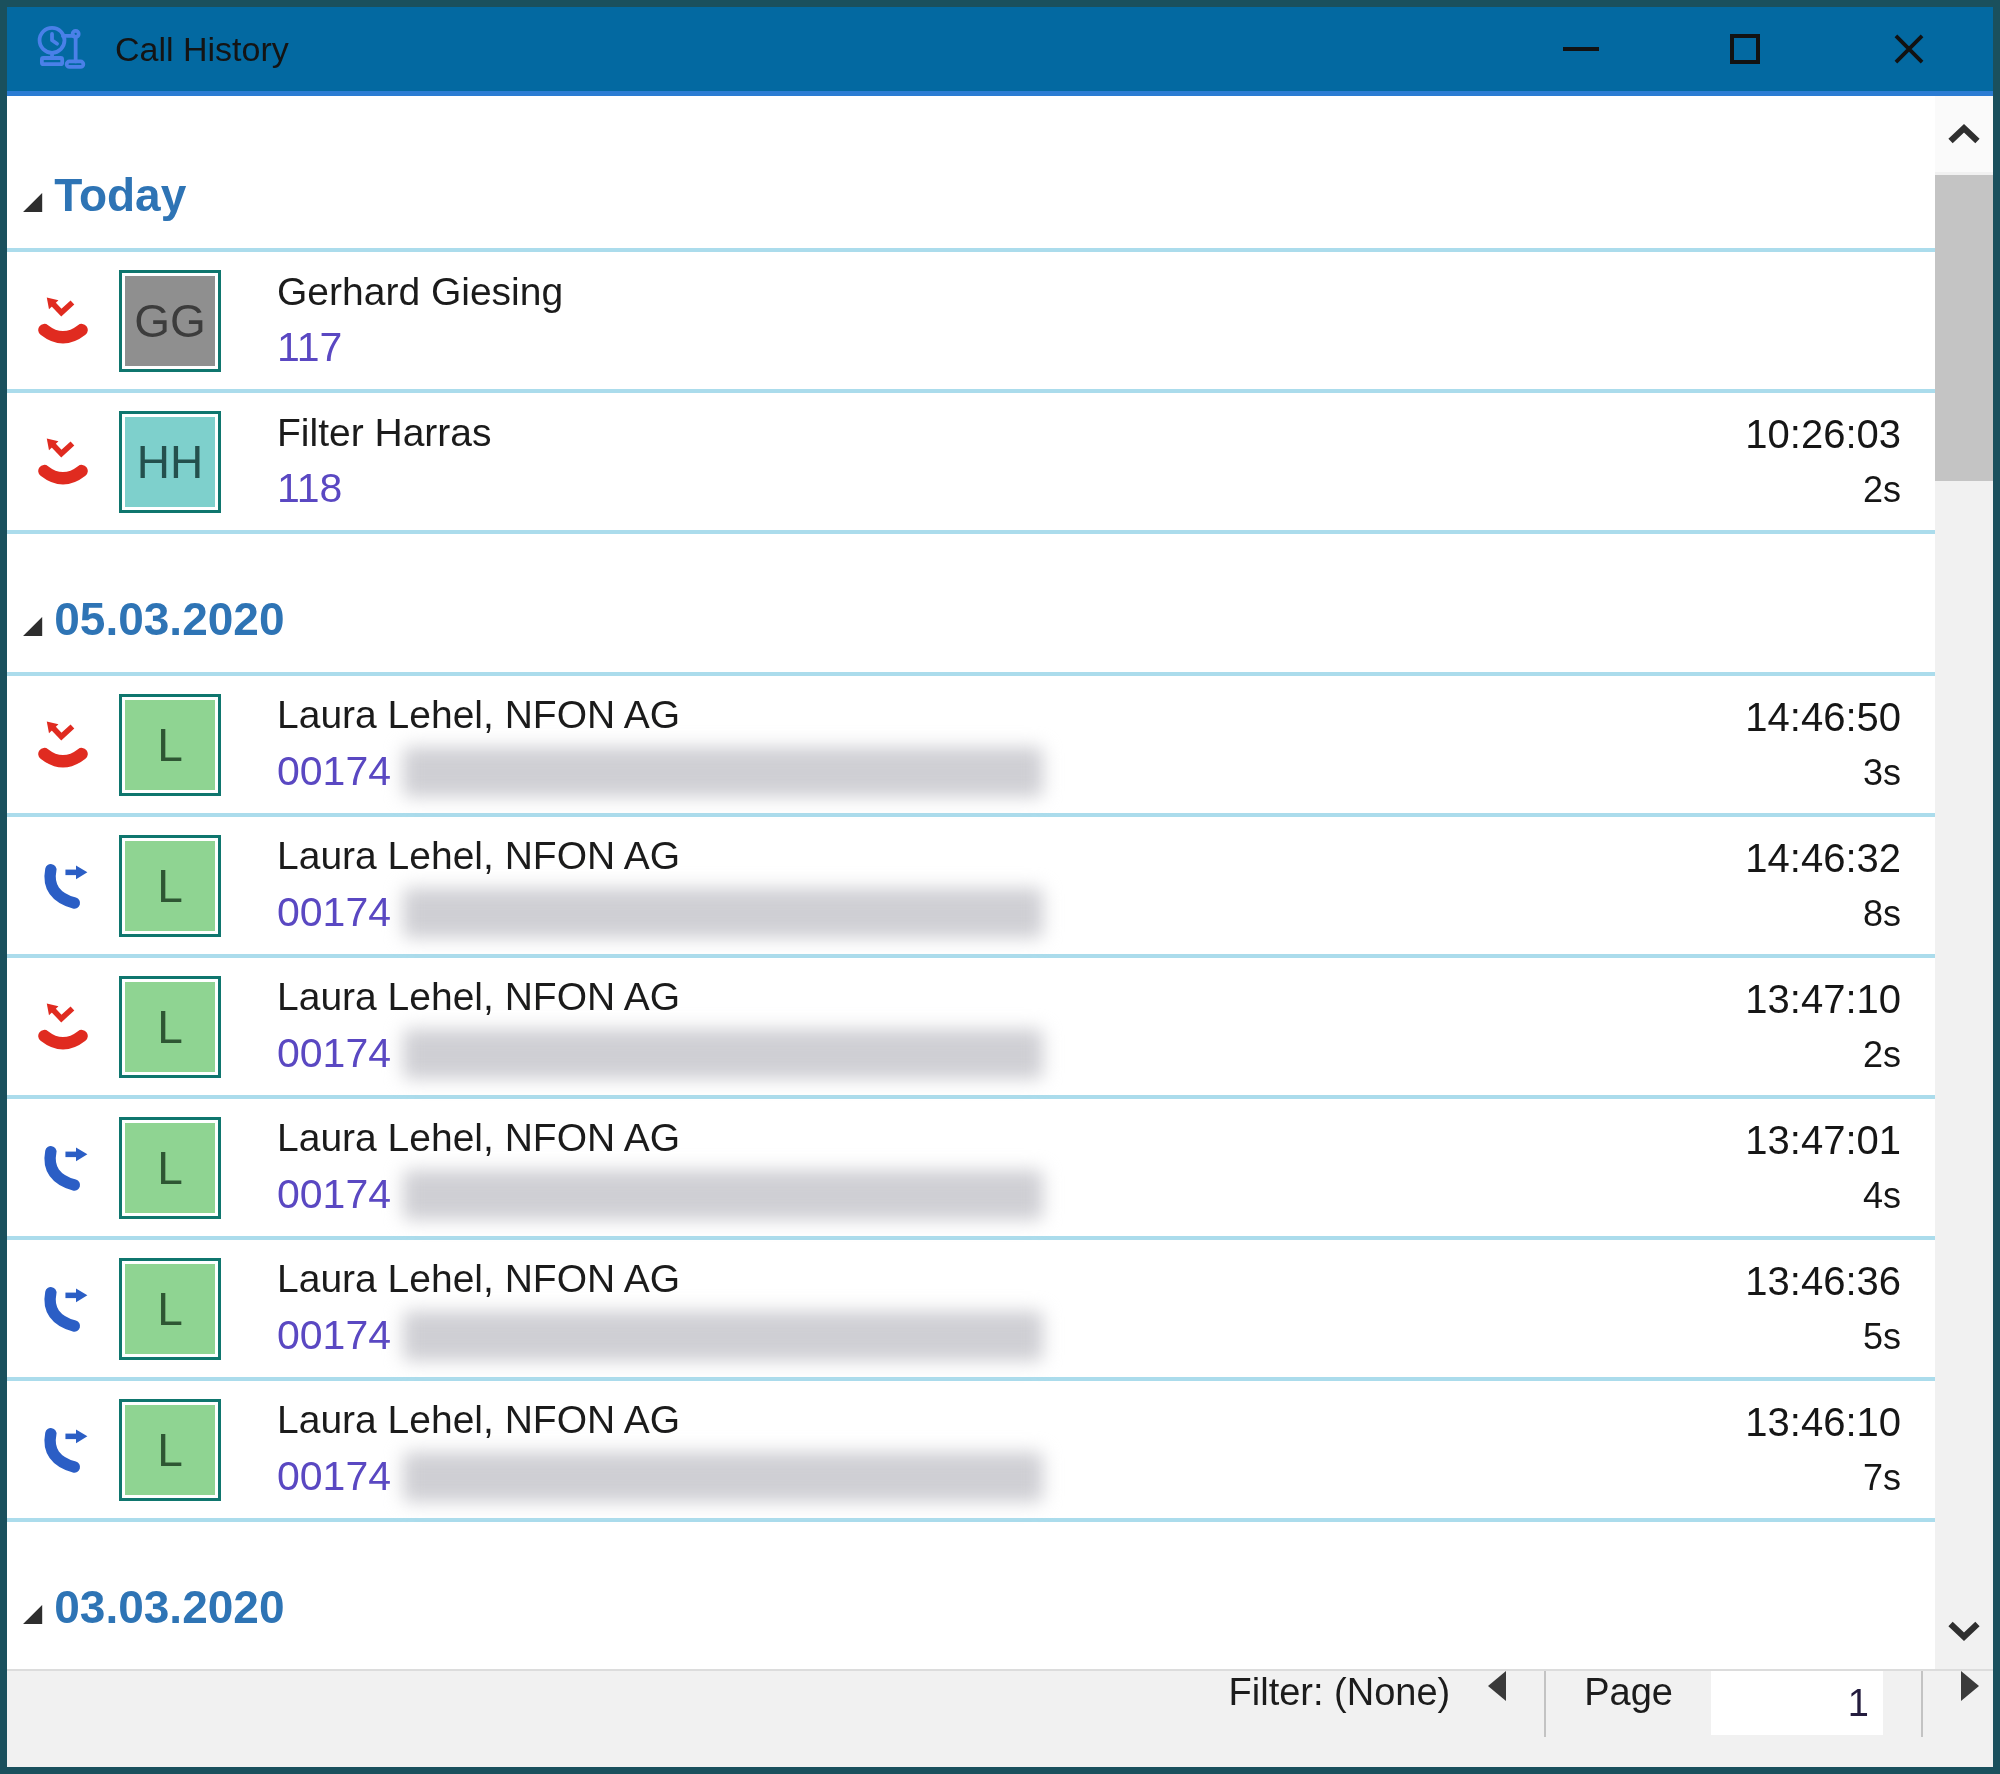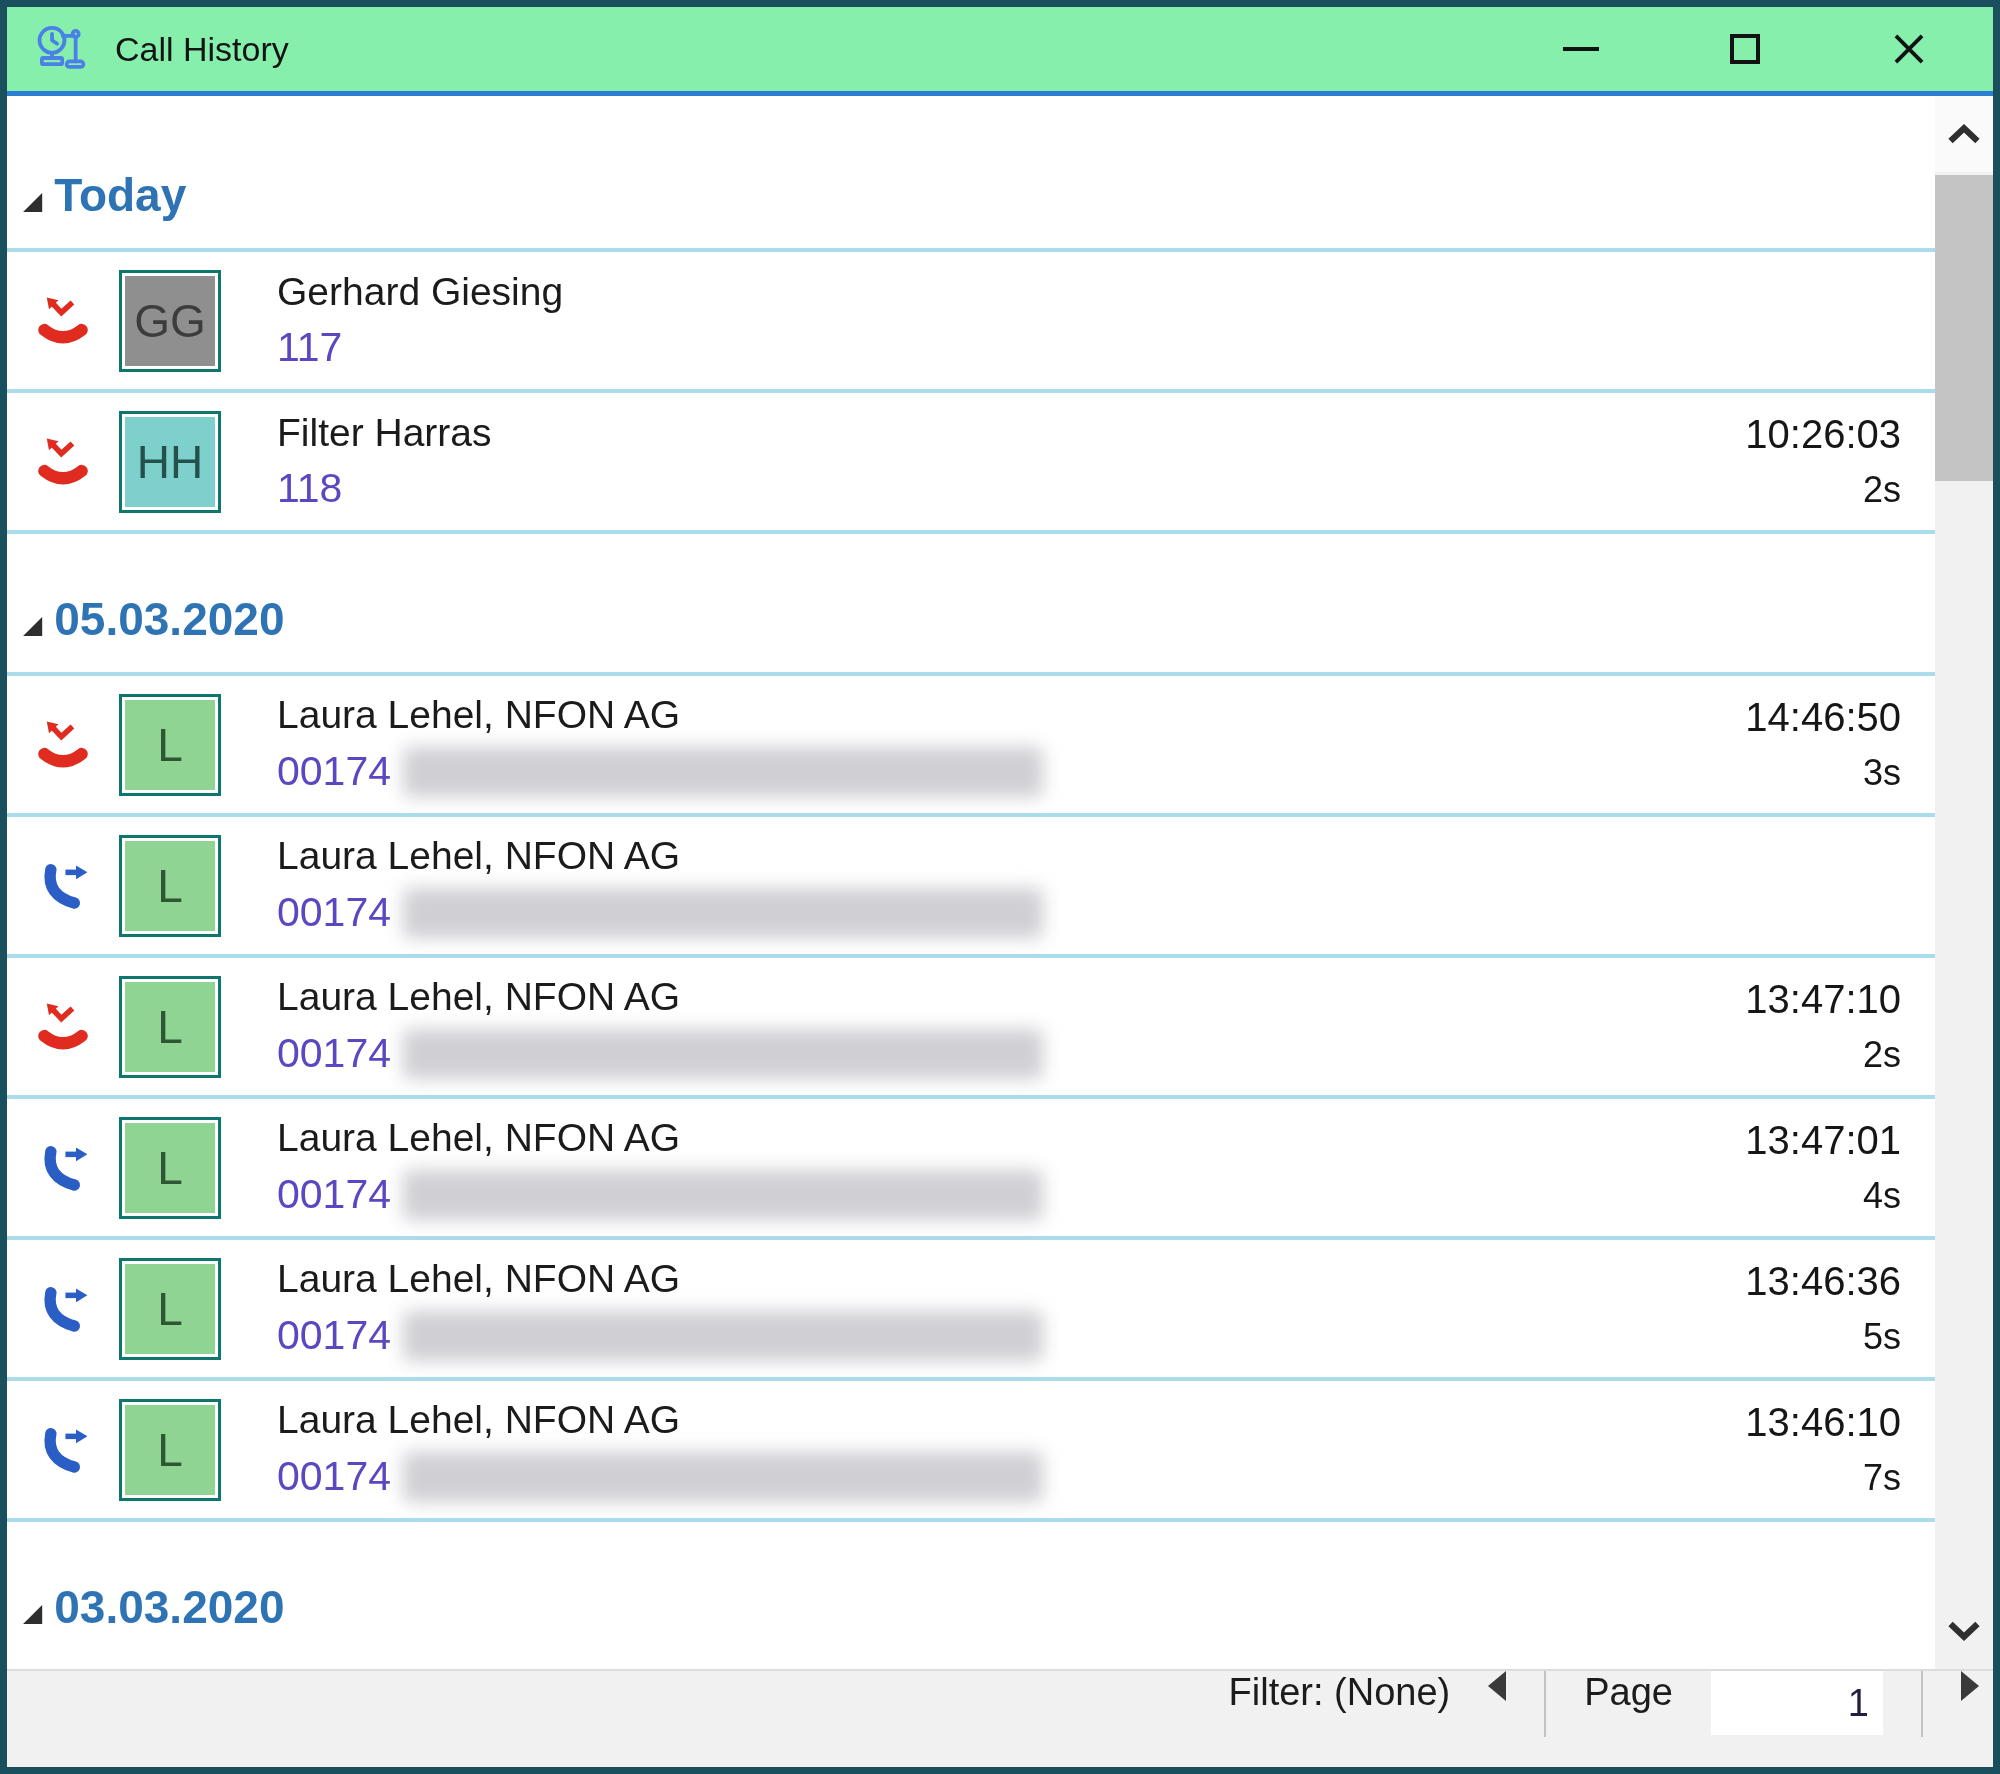--- a/index.html
+++ b/index.html
@@ -6,21 +6,21 @@
   *{box-sizing:border-box;}
   .window{
     width:2000px;height:1774px;
     border:7px solid #1A505D;
     display:flex;flex-direction:column;
     font-family:"Liberation Sans", sans-serif;
     background:#ffffff;
     position:relative;
   }
   
-  .titlebar{height:84px;flex:0 0 auto;display:flex;align-items:center;background:#86efac;padding-left:24px;}
+  .titlebar{height:84px;flex:0 0 auto;display:flex;align-items:center;background:#0369a1;padding-left:24px;}
   .app-icon{width:58px;height:58px;display:flex;align-items:center;justify-content:center;}
   .win-title{font-size:34px;color:#141414;margin-left:26px;}
   .win-controls{margin-left:auto;display:flex;align-items:center;height:100%;margin-right:28px;}
   .win-btn{width:112px;height:100%;display:flex;align-items:center;justify-content:center;background:transparent;border:none;cursor:default;padding:0;margin-left:52px;}
   .min-glyph{width:36px;height:4px;background:#121212;}
   .max-glyph{width:30px;height:30px;border:4px solid #121212;background:transparent;}
   .title-sep{height:5px;background:#2B7CD3;flex:0 0 auto;}
   
   .content{flex:1 1 auto;position:relative;overflow:hidden;background:#fff;padding-right:58px;}
   .group{padding-left:0;}
@@ -196,20 +196,24 @@
                   <span class="initials" style="color: rgb(46, 86, 51);">L</span>
                 </div>
     </div>
     <div class="texts">
       <span class="name">Laura Lehel, NFON AG</span>
       <span class="number-line">
         <span class="number">00174</span>
         <span class="redacted"></span>
       </span>
     </div>
+    <div class="right-cell">
+      <span class="time">14:46:32</span>
+      <span class="duration">8s</span>
+    </div>
   </div>
             <div class="row">
     <div class="dir-cell">
       <svg class="dir-icon missed" viewBox="0 0 32 32">
         <path d="M4.5 21.5 Q16 30.5 27.5 21.5" fill="none" stroke="#E02B20" stroke-width="7.5" stroke-linecap="round"></path>
         <path d="M8.5 4 L15 10.8 L21.8 4.6" fill="none" stroke="#E02B20" stroke-width="3.4"></path>
         <path d="M6 1.6 L13.2 3.2 L7.4 8.8 Z" fill="#E02B20"></path>
       </svg>
 
     </div>

